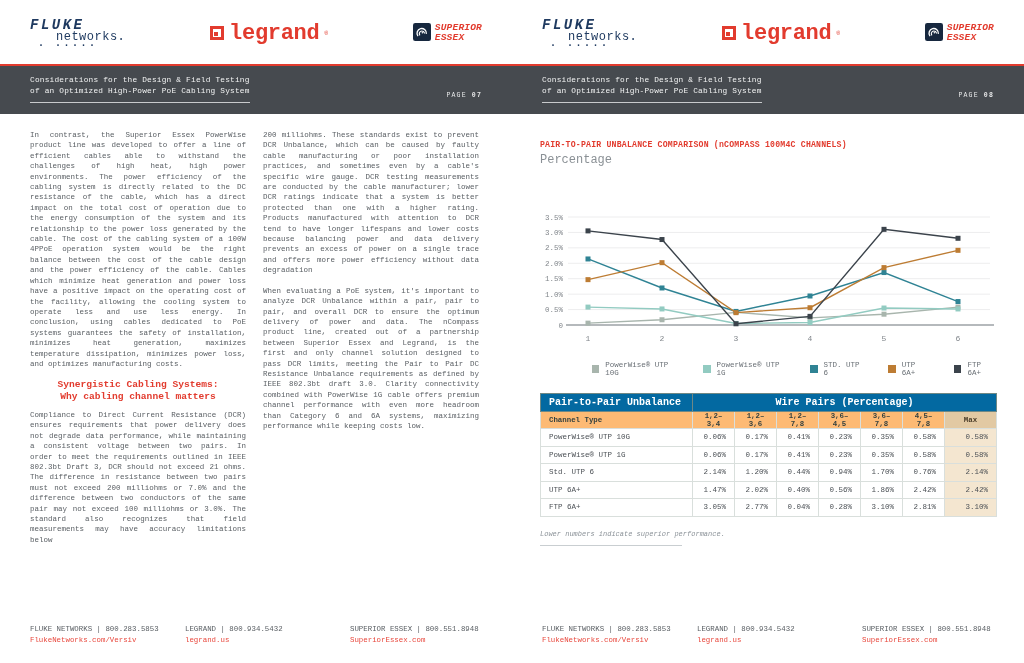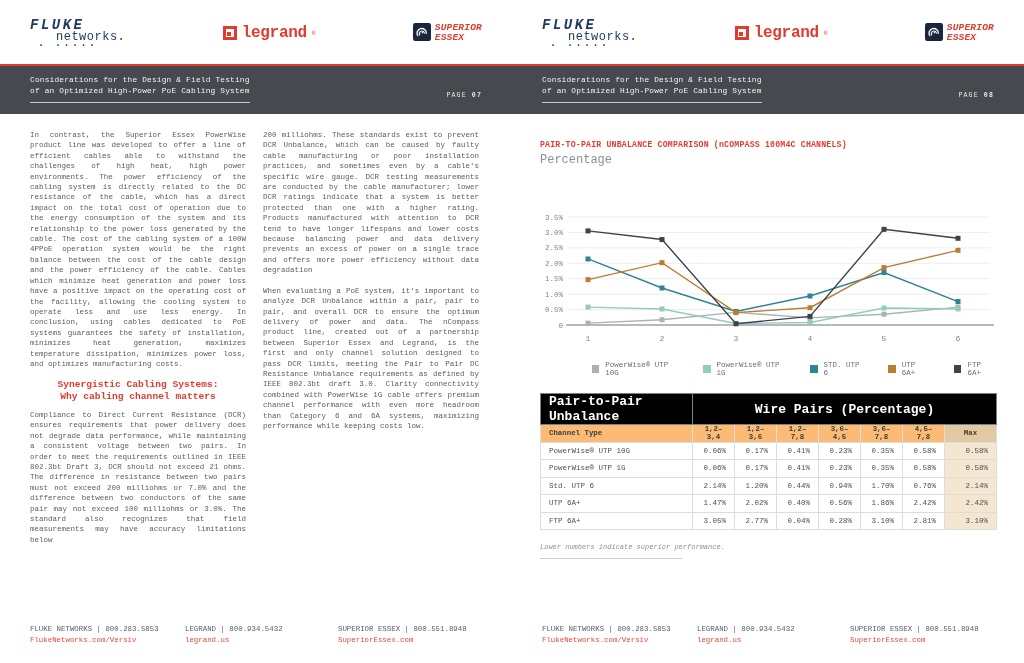--- a/index.html
+++ b/index.html
@@ -10,21 +10,21 @@
   
   .logo-row { position:absolute; top:10px; left:30px; right:30px; height:46px;
               display:flex; align-items:center; justify-content:space-between; }
   .fluke-logo { color:#1f3a60; line-height:1; }
   .fluke-word { font-size:14px; font-weight:bold; font-style:italic; letter-spacing:2.5px; display:block; }
   .fluke-networks { display:block; margin-left:26px; margin-top:-1px; font-size:12px; letter-spacing:.5px; }
   .fluke-dots { display:block; margin-left:8px; margin-top:-4px; font-size:10px; letter-spacing:2.5px; font-weight:bold; }
   .legrand-logo { display:flex; align-items:center; gap:5px; }
   .legrand-icon { width:14px; height:14px; border:3px solid #e23b2e; position:relative; }
   .legrand-icon::after { content:""; position:absolute; left:1px; bottom:1px; width:4px; height:4px; background:#e23b2e; }
-  .legrand-word { color:#e23b2e; font-size:16px; font-weight:bold; letter-spacing:-.3px; }
+  .legrand-word { color:#e23b2e; font-size:22px; font-weight:bold; letter-spacing:-.3px; }
   .legrand-reg { color:#e23b2e; font-size:6px; vertical-align:top; }
   .se-logo { display:flex; align-items:flex-start; gap:4px; }
   .se-text { color:#e23b2e; font-size:9.5px; font-weight:bold; font-style:italic; line-height:1.02; letter-spacing:.2px; }
 
   
   .band { position:absolute; top:64px; left:0; width:512px; height:50px; background:#464a4f;
           border-top:2px solid #e23b2e;padding-left:37px; }
   .band-title { position:absolute; left:30px; top:9px; color:#f2f3f3; font-size:7.8px; line-height:11px;
                 letter-spacing:.2px; border-bottom:1px solid #c8cacc; padding-bottom:5px; display:inline-block; }
   .page-num { position:absolute; right:30px; bottom:15px; color:#e8e9ea; font-size:6.5px; letter-spacing:1.2px; }
@@ -44,37 +44,37 @@
   .chart-svg { display:block; margin-top:38px; }
   .legend { display:flex; align-items:center; gap:24px; margin-top:4px; padding-left:52px; }
   .legend-item { display:flex; align-items:center; gap:6px; color:#6a7076; font-size:7.5px; }
   .legend-swatch { width:8px; height:8px; display:inline-block; }
 
   table.unb { border-collapse:collapse; table-layout:fixed; width:456px; margin-top:16px; font-size:7.5px; }
   table.unb col.c-label { width:152px; }
   table.unb col.c-val { width:42px; }
   table.unb col.c-max { width:52px; }
   table.unb th, table.unb td { border:1px solid #d9dfdc; padding:0 8px; height:17.5px; }
-  tr.grp th { background:#000000; color:#fff; font-size:13px; border-color:#6f8885; }
+  tr.grp th { background:#0369a1; color:#fff; font-size:10px; border-color:#6f8885; }
   tr.grp th.gl { text-align:left; }
   tr.grp th.gr { text-align:center; }
   tr.cols th { background:#fdba74; color:#33403f; font-size:7.4px; text-align:center; }
   tr.cols th:first-child { text-align:left; }
   tr.cols th.max-h { background:#e2c9a3; color:#4a3c28; }
   td.lbl { text-align:left; color:#4c5156; }
   td.num { text-align:right; color:#4c5156; }
   td.max-c { background:#f4e6d0; text-align:right; color:#4c5156; }
 
   .footnote { margin-top:13px; color:#8b9298; font-size:7px; font-style:italic; }
   .footnote-rule { margin-top:7px; width:142px; height:1px; background:#c9ced1; }
 
   
   .footer { position:absolute; top:624px; left:0; width:512px; font-size:7.4px; line-height:10px; }
   .f-item { position:absolute; top:0; }
-  .f-0 { left:30px; } .f-1 { left:185px; } .f-2 { left:338px; }
+  .f-0 { left:30px; } .f-1 { left:185px; } .f-2 { left:350px; }
   .f-company { color:#5b6065; display:block; }
   .f-link { color:#e8473c; display:block; margin-top:1px; cursor:pointer; }
 </style>
 </head>
 <body>
 
 <div class="sheet">
 
   <section class="page">
     <div class="logo-row">

